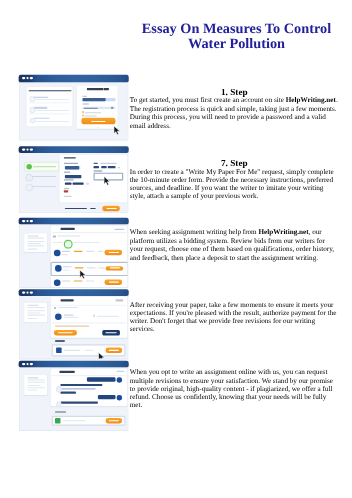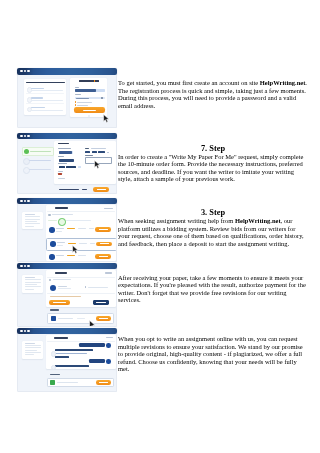--- a/index.html
+++ b/index.html
@@ -24,20 +24,21 @@
   .bar{position:absolute;border-radius:.7px;}
   .dot{position:absolute;border-radius:50%;}
   .btn-o{position:absolute;border-radius:2.2px;background:linear-gradient(180deg,#f9a72b,#f08c17);}
   .cursor{position:absolute;width:0;height:0;}
   .cursor svg{display:block;}
 </style>
 </head>
 <body>
 
 <div class="page">
+  <div class="title">Essay On Measures To Control Water Pollution</div>
 
   <div class="win" id="w1" style="top:68px">
     <div class="tbar">
       <span class="dots">
           <i></i>
           <i></i>
           <i></i>
         </span>
     </div>
     <div class="wbody" style="height:52px">
@@ -78,20 +79,21 @@
 
       <div class="cursor" style="left:85.4px;top:39.8px">
         <svg width="7" height="9" viewBox="0 0 7 9">
             <path d="M0.6 0.5 L0.6 7.4 L2.35 5.75 L3.55 8.4 L4.85 7.8 L3.65 5.3 L6.0 5.25 Z" fill="#17181a" stroke="#ffffff" stroke-width="0.55" stroke-linejoin="round"></path>
           </svg>
       </div>
     </div>
   </div>
 
   <div class="step" id="s0" style="top:79px">
+    <div class="step-head">1. Step</div>
     <div class="step-body">To get started, you must first create an account on site <b>HelpWriting.net</b>. The registration process is quick and simple, taking just a few moments. During this process, you will need to provide a password and a valid email address.</div>
   </div>
 
   <div class="win" id="w2" style="top:132.7px">
     <div class="tbar">
       <span class="dots">
           <i></i>
           <i></i>
           <i></i>
         </span>
@@ -217,21 +219,20 @@
       </div>
       <div class="cursor" style="left:53.5px;top:40.5px">
         <svg width="7" height="9" viewBox="0 0 7 9">
             <path d="M0.6 0.5 L0.6 7.4 L2.35 5.75 L3.55 8.4 L4.85 7.8 L3.65 5.3 L6.0 5.25 Z" fill="#17181a" stroke="#ffffff" stroke-width="0.55" stroke-linejoin="round"></path>
           </svg>
       </div>
     </div>
   </div>
 
   <div class="step" id="s2" style="top:208px">
-    <div class="step-head">3. Step</div>
     <div class="step-body">When seeking assignment writing help from <b>HelpWriting.net</b>, our platform utilizes a bidding system. Review bids from our writers for your request, choose one of them based on qualifications, order history, and feedback, then place a deposit to start the assignment writing.</div>
   </div>
 
   <div class="win" id="w4" style="top:262.6px">
     <div class="tbar">
       <span class="dots">
           <i></i>
           <i></i>
           <i></i>
         </span>

